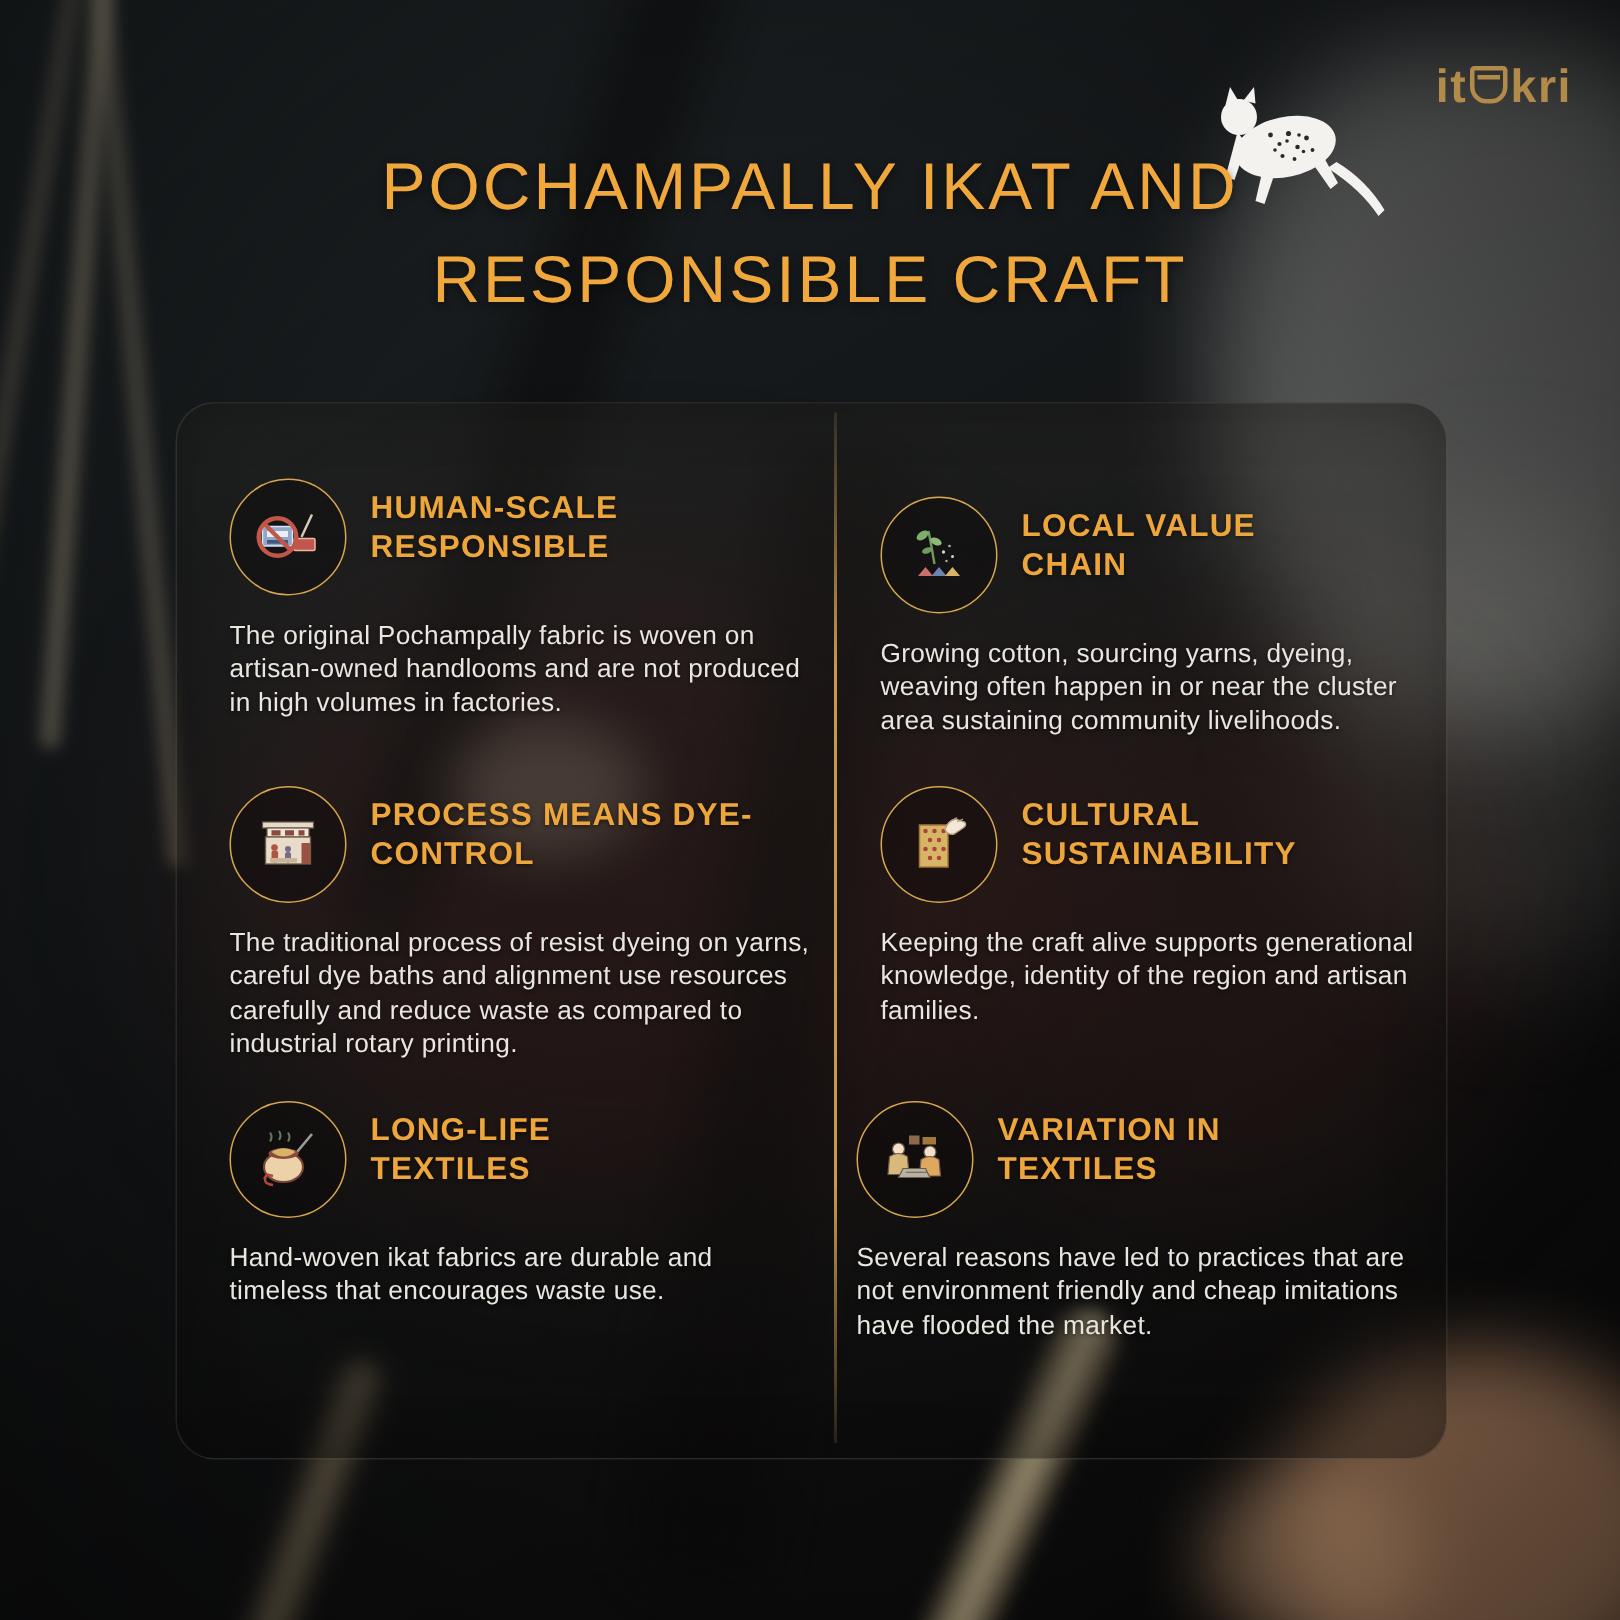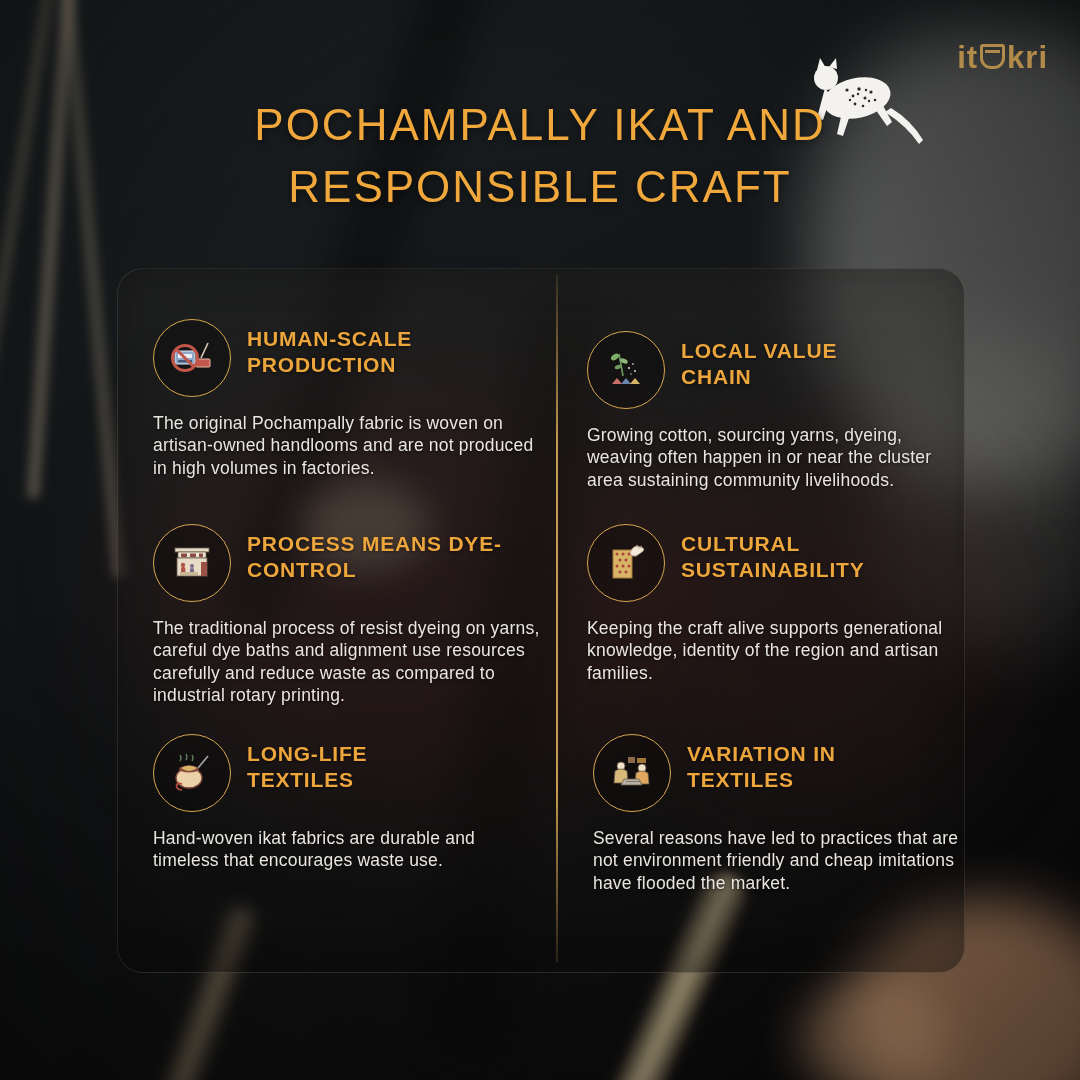--- a/index.html
+++ b/index.html
@@ -58,21 +58,21 @@
     border:1px solid rgba(170,160,140,0.14);
     box-shadow:0 0 40px rgba(0,0,0,0.25) inset;}
   .divider{position:absolute;left:438px;top:6px;bottom:10px;width:2px;
     background:linear-gradient(180deg,rgba(200,160,88,0.15),#c89a4e 25%,#c89a4e 75%,rgba(200,160,88,0.15));}
   .card{position:absolute;}
   .card.c0{left:35px;top:50px;width:392px;}
   .card.c1{left:469px;top:50px;width:378px;margin-top:12px;}
   .card.c2{left:35px;top:255px;width:392px;}
   .card.c3{left:469px;top:255px;width:378px;}
   .card.c4{left:35px;top:465px;width:392px;}
-  .card.c5{left:475px;top:465px;width:378px;}
+  .card.c5{left:453px;top:465px;width:378px;}
   .card-head{display:flex;align-items:flex-start;gap:16px;}
   .icon-circle{flex:none;width:76px;height:76px;border-radius:50%;
     border:1.6px solid #d7a64e;background:rgba(8,7,6,0.35);
     display:flex;align-items:center;justify-content:center;}
   .card-title{color:#eda63c;font-weight:bold;font-size:21px;letter-spacing:0.8px;
     line-height:1.25;padding-top:7px;text-shadow:0 1px 3px rgba(0,0,0,0.5);}
   .card-title span{display:block;}
   .card-body{margin-top:15px;color:#e9e6e0;font-size:17.5px;line-height:1.28;
     letter-spacing:0.2px;text-shadow:0 1px 3px rgba(0,0,0,0.6);}
 </style>
@@ -146,21 +146,21 @@
             <rect x="10" y="20" width="14" height="4" fill="#e9eef5"></rect>
             <rect x="10" y="26" width="14" height="2.5" fill="#46597a"></rect>
             <rect x="28" y="25" width="14" height="8" rx="1" fill="#c0564e" stroke="#e9b9a1" stroke-width="1"></rect>
             <line x1="40" y1="9" x2="33" y2="24" stroke="#d9cbb6" stroke-width="1.6"></line>
             <circle cx="17" cy="24" r="12.5" fill="none" stroke="#c25649" stroke-width="3"></circle>
             <line x1="8.5" y1="15.5" x2="25.5" y2="32.5" stroke="#c25649" stroke-width="3"></line>
           </svg>
         </div>
         <div class="card-title">
           <span>HUMAN-SCALE</span>
-          <span>PRODUCTION</span>
+          <span>RESPONSIBLE</span>
         </div>
       </div>
       <div class="card-body">The original Pochampally fabric is woven on artisan-owned handlooms and are not produced in high volumes in factories.</div>
     </div>
 
     <div class="card c1">
       <div class="card-head">
         <div class="icon-circle">
           <svg width="48" height="48" viewBox="0 0 48 48">
             <path d="M21 30 Q19 18 17 8" fill="none" stroke="#6f9b5f" stroke-width="1.6"></path>

